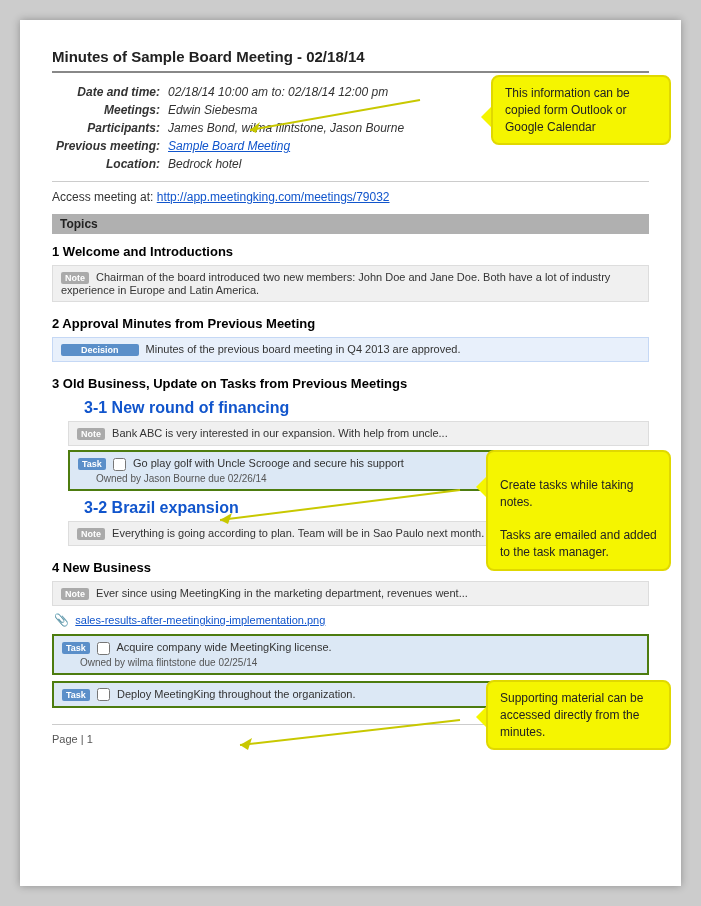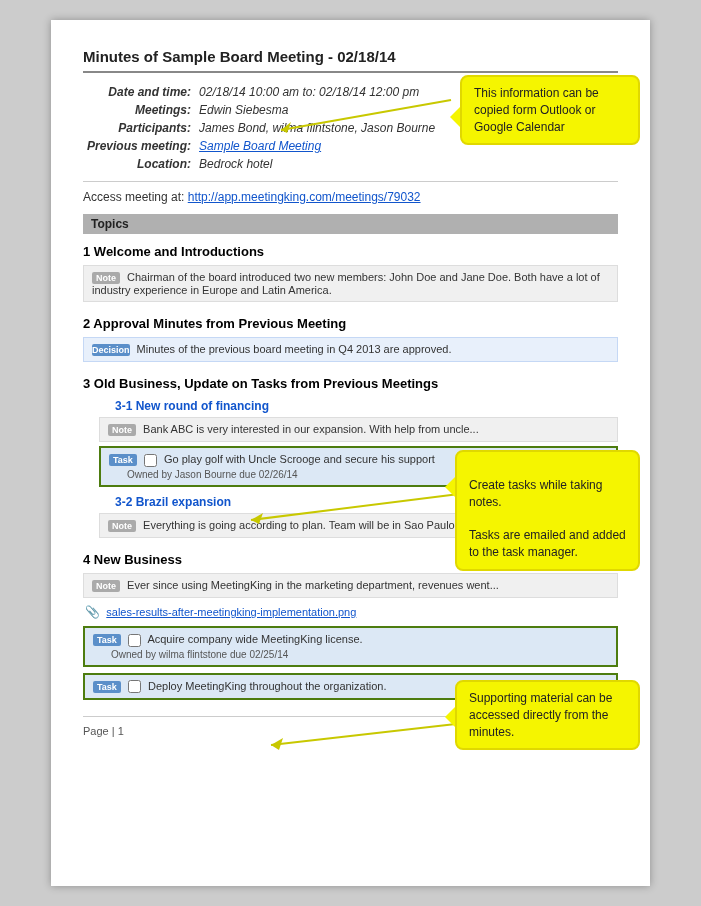--- a/index.html
+++ b/index.html
@@ -8,21 +8,21 @@
       font-family: Arial, Helvetica, sans-serif;
       font-size: 12px;
       display: flex;
       justify-content: center;
       align-items: flex-start;
       min-height: 906px;
       padding: 20px;
     }
     .page {
       background: #fff;
-      width: 599px;
+      width: 661px;
       min-height: 866px;
       padding: 28px 32px 20px 32px;
       box-shadow: 0 0 8px rgba(0,0,0,0.3);
       position: relative;
     }
     .page-title {
       font-size: 15px;
       font-weight: bold;
       color: #222;
       border-bottom: 2px solid #888;
@@ -102,21 +102,21 @@
       margin: 4px 0;
       font-size: 11px;
       color: #333;
     }
     .decision-badge {
       display: inline-block;
       background: #5b8fc9;
       color: #fff;
       font-size: 9px;
       font-weight: bold;
-      padding: 1px 0;
+      padding: 1px 20px;
       border-radius: 2px;
       margin-right: 4px;
       vertical-align: middle;
     }
     .task-box {
       background: #dce8f5;
       border: 2px solid #4d7c0f;
       padding: 5px 8px;
       margin: 4px 0;
       font-size: 11px;
@@ -133,21 +133,21 @@
       margin-right: 4px;
       vertical-align: middle;
     }
     .task-owned {
       font-size: 10px;
       color: #555;
       margin-top: 2px;
       padding-left: 18px;
     }
     .subtopic-title {
-      font-size: 12px;
+      font-size: 16px;
       font-weight: bold;
       color: #1155cc;
       margin: 8px 0 4px 16px;
     }
     .subtopic-content {
       margin-left: 16px;
     }
     .file-link {
       color: #1155cc;
       text-decoration: underline;

